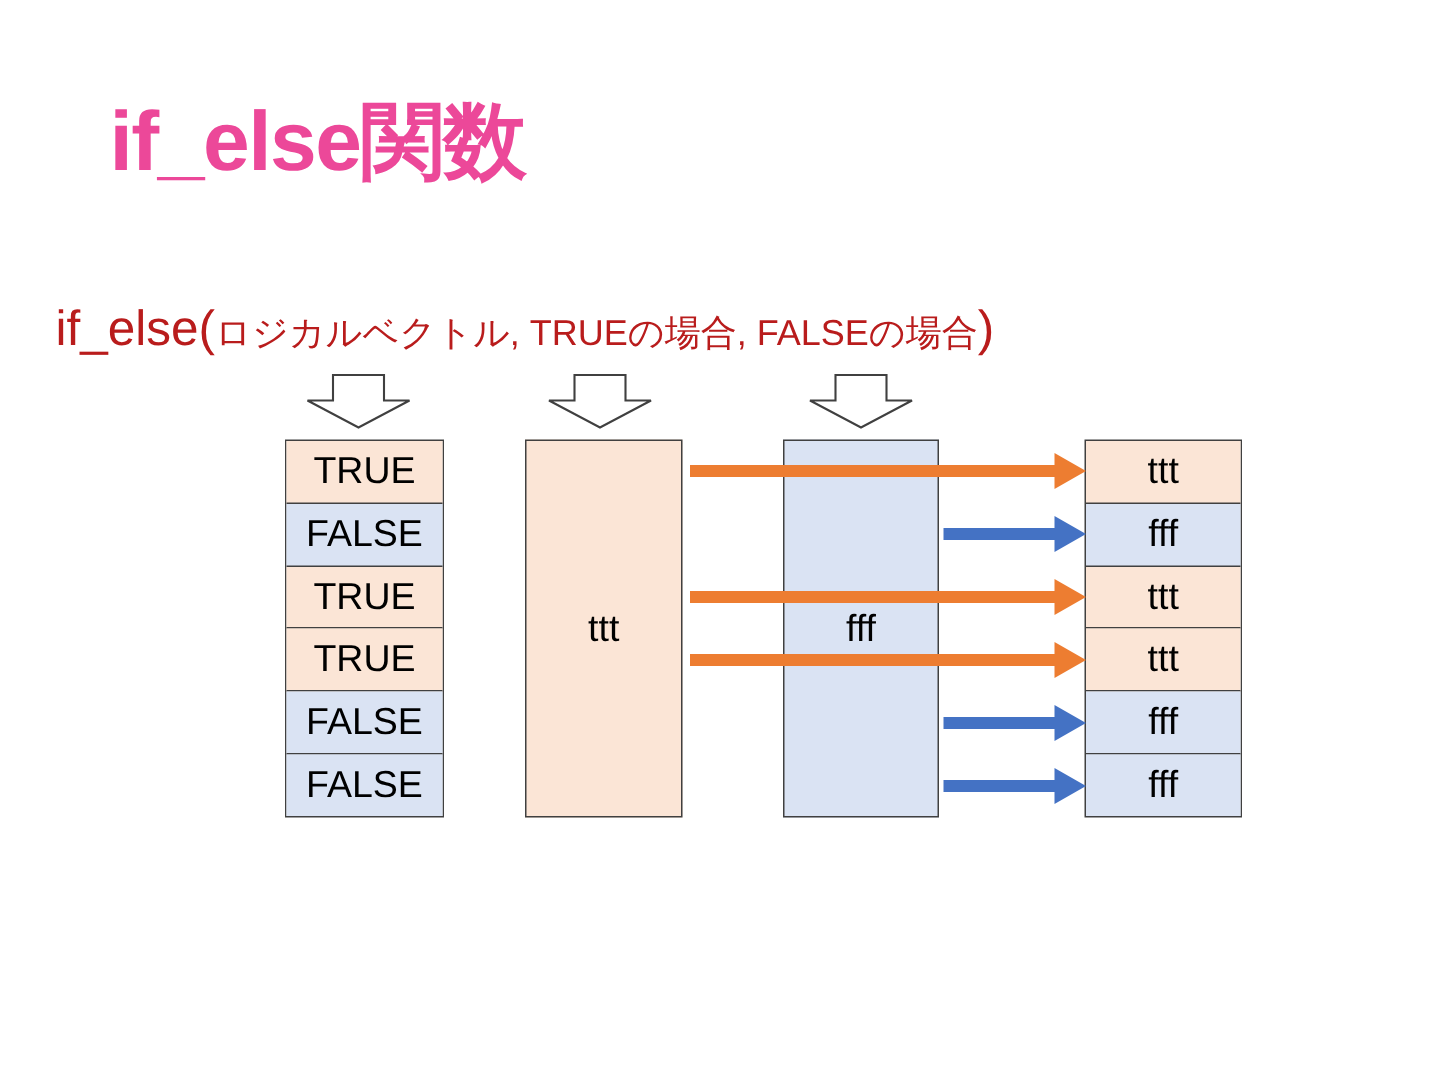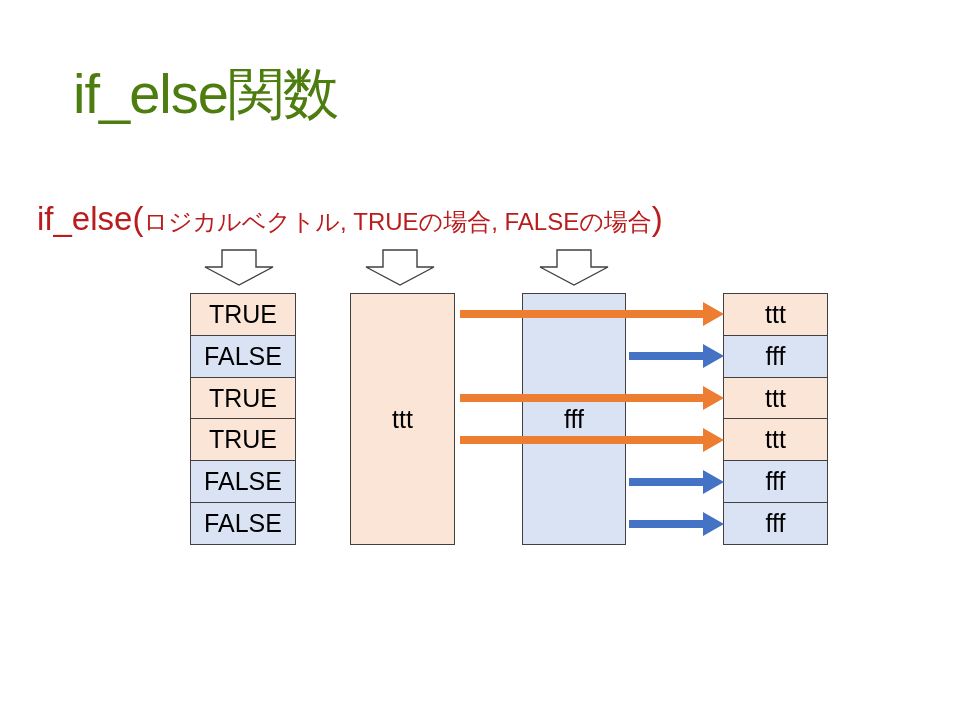--- a/index.html
+++ b/index.html
@@ -2,22 +2,22 @@
 <html style="--border: #404040;"><head>
 <meta charset="utf-8">
 <style>
   * { margin:0; padding:0; box-sizing:border-box; }
   html,body { width:960px; height:720px; }
   body { background:#fff; font-family:"Liberation Sans", sans-serif; }
   .slide { position:relative; width:960px; height:720px; background:#ffffff; overflow:hidden; }
 
   .title {
     position:absolute; left:73px; top:60px;
-    font-size:56px; line-height:1.2; color:#4d7c0f;
-    white-space:nowrap; letter-spacing:-1px;
+    font-size:56px; line-height:1.2; color:#ec4899;
+    white-space:nowrap; letter-spacing:-1px;font-weight:bold;
   }
 
   .signature {
     position:absolute; left:37px; top:200px;
     color:#b91c1c; white-space:pre;
   }
   .sig-lg { font-size:33px; }
   .sig-sm { font-size:24px; }
 
   .vec-col {

